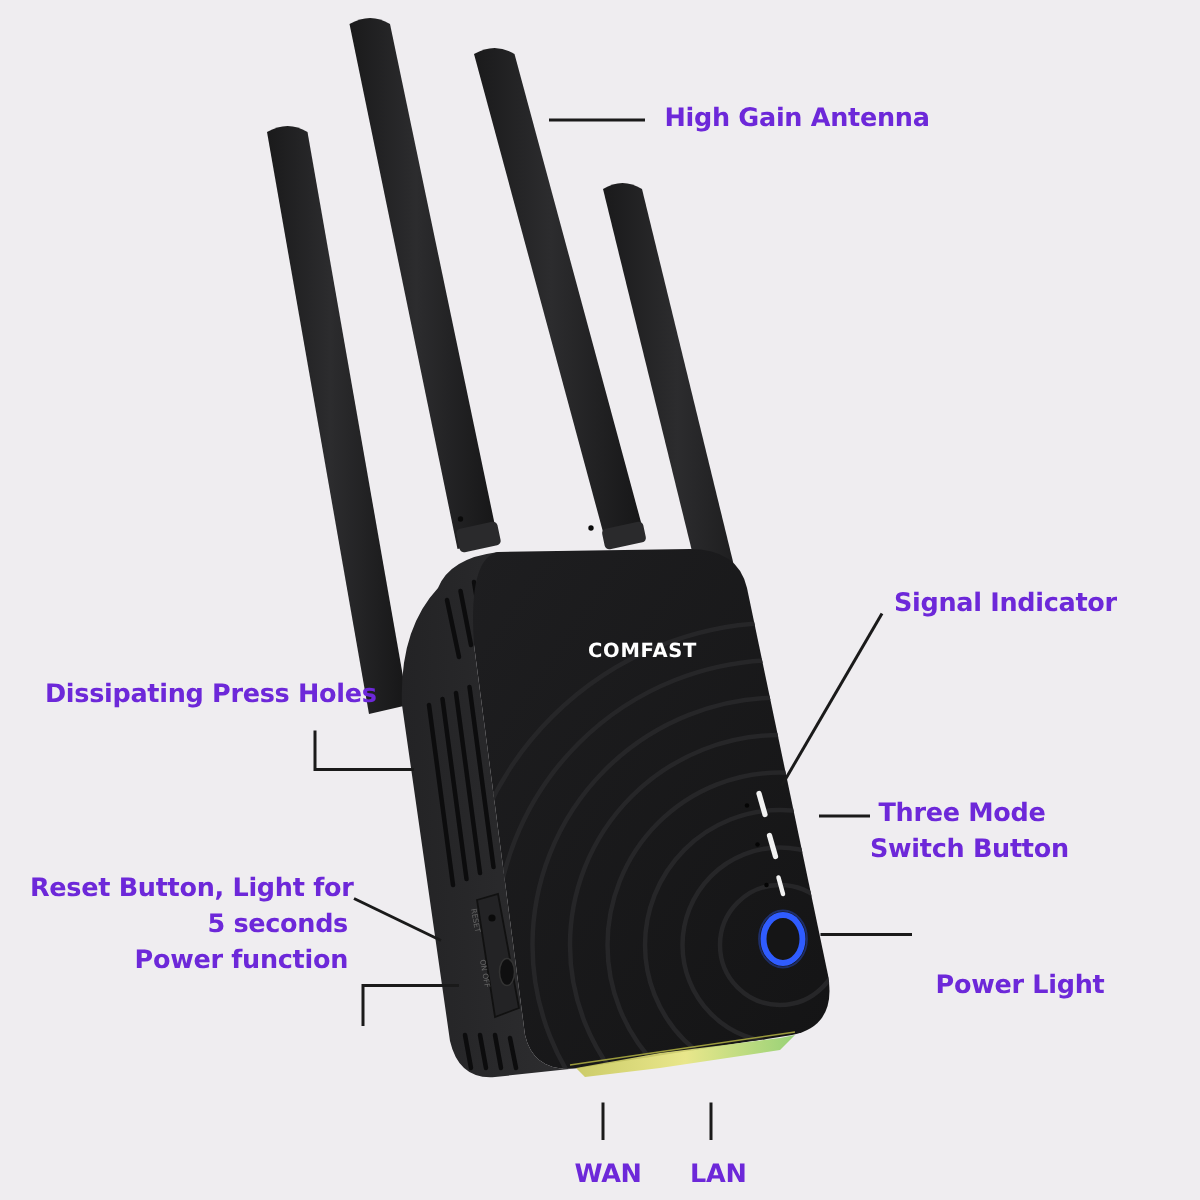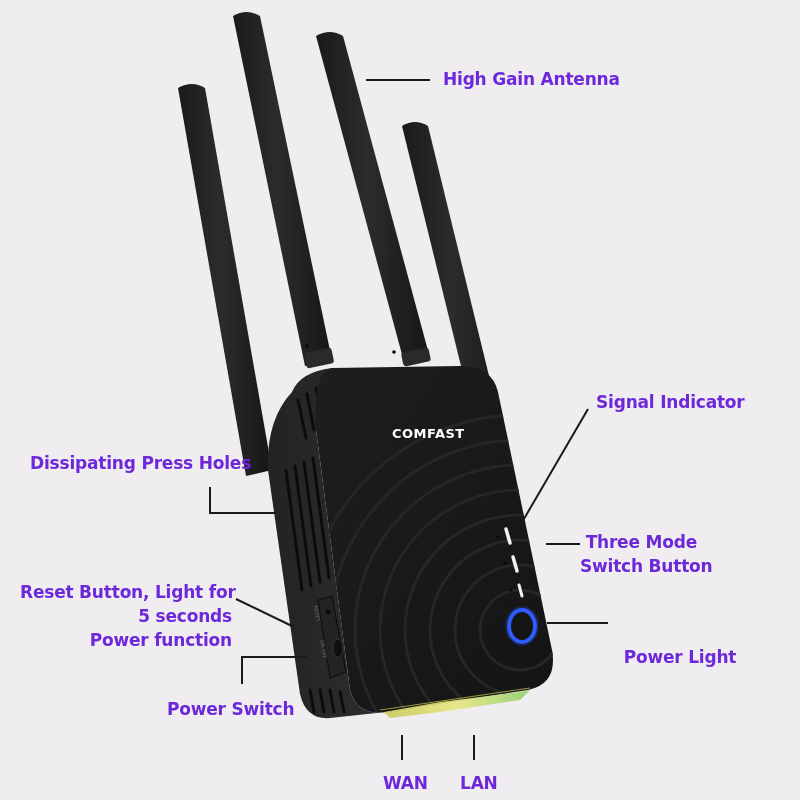--- a/index.html
+++ b/index.html
@@ -158,23 +158,20 @@
   <div class="label right" style="left:20px; top:580px; width:212px;">
     <span>Reset Button, Light for</span>
     <span>5 seconds</span>
     <span>Power function</span>
   </div>
 
   <div class="label center" style="left:580px; top:609px; width:200px;margin-top:36px;">
     <span>Power Light</span>
   </div>
 
-  <div class="label" style="left:167px; top:697px;">
-    <span>Power Switch</span>
-  </div>
 
   <div class="label" style="left:383px; top:771px;">
     <span>WAN</span>
   </div>
 
   <div class="label" style="left:460px; top:771px;">
     <span>LAN</span>
   </div>
 </div>
 

